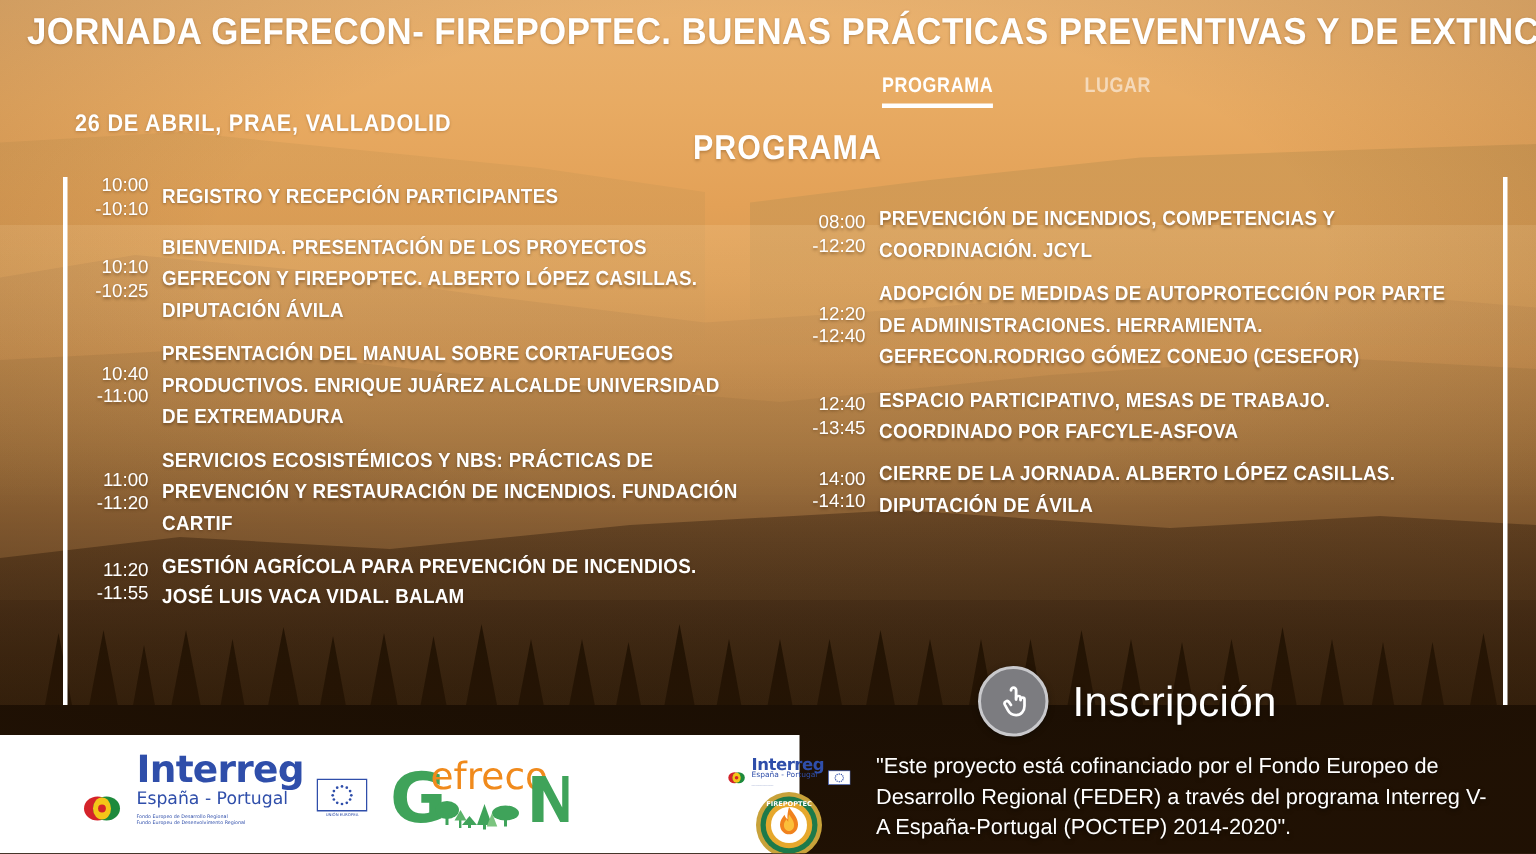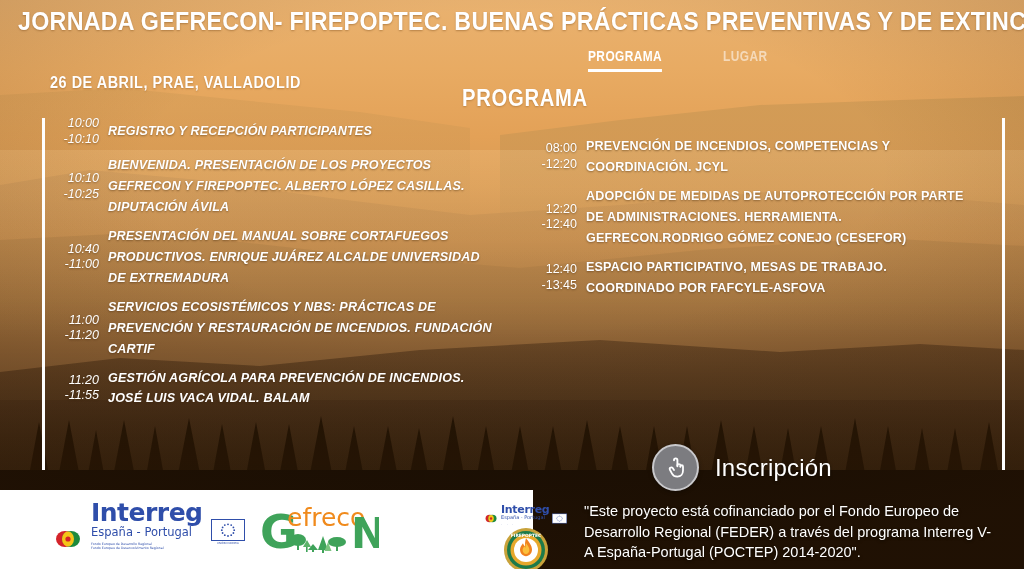--- a/index.html
+++ b/index.html
@@ -104,21 +104,21 @@
   
   .vrule {
     position:absolute; top:118px; width:3px; height:352px;
     background:#ffffff;
   }
   .vrule-left  { left:42px; }
   .vrule-right { left:1002px; }
 
   
   .col { position:absolute; }
-  .col-left  { left:52px;  top:116px; width:478px;font-style:italic; }
+  .col-left  { left:52px;  top:116px; width:478px; }
   .col-right { left:528px; top:136px; width:472px; }
 
   .agenda-row {
     display:flex;
     align-items:center;
     margin-bottom:8px;
   }
   .agenda-time {
     flex:0 0 auto;
     color:#ffffff;
@@ -151,21 +151,21 @@
     cursor:pointer;
   }
   .insc-circle {
     width:47px; height:47px; border-radius:50%;
     background:#7c7c80;
     border:2px solid #c9c9cc;
     display:flex; align-items:center; justify-content:center;
     box-shadow:0 1px 4px rgba(0,0,0,0.35);
   }
   .insc-label {
-    color:#ffffff; font-size:24px; font-weight:normal;
+    color:#ffffff; font-size:28px; font-weight:normal;
     letter-spacing:0.2px;
     text-shadow:0 1px 3px rgba(0,0,0,0.5);
     white-space:nowrap;
   }
 
   .disclaimer {
     position:absolute; left:584px; top:501px; width:412px;
     color:#ffffff;
     font-size:14.5px;
     line-height:1.42;
@@ -329,20 +329,25 @@
     </div>
     <div class="agenda-row">
       <div class="agenda-time">12:20
 -12:40</div>
       <div class="agenda-desc">ADOPCIÓN DE MEDIDAS DE AUTOPROTECCIÓN POR PARTE DE ADMINISTRACIONES. HERRAMIENTA. GEFRECON.RODRIGO GÓMEZ CONEJO (CESEFOR)</div>
     </div>
     <div class="agenda-row">
       <div class="agenda-time">12:40
 -13:45</div>
       <div class="agenda-desc">ESPACIO PARTICIPATIVO, MESAS DE TRABAJO. COORDINADO POR FAFCYLE-ASFOVA</div>
+    </div>
+    <div class="agenda-row">
+      <div class="agenda-time">14:00
+-14:10</div>
+      <div class="agenda-desc">CIERRE DE LA JORNADA.  ALBERTO LÓPEZ CASILLAS. DIPUTACIÓN DE ÁVILA</div>
     </div>
   </div>
 
   <div class="inscripcion">
     <div class="insc-circle">
       <svg width="24" height="24" viewBox="0 0 24 24" fill="none">
         <path d="M10 4.2c0-1 .8-1.8 1.7-1.8s1.7.8 1.7 1.8v6.1" stroke="#ffffff" stroke-width="1.9" stroke-linecap="round"></path>
         <path d="M13.4 9.4c0-.8.7-1.4 1.5-1.4s1.5.6 1.5 1.4v1.4" stroke="#ffffff" stroke-width="1.7" stroke-linecap="round"></path>
         <path d="M16.4 10.4c0-.8.6-1.3 1.3-1.3s1.3.5 1.3 1.3v4.2c0 3.3-2.2 6.1-5.6 6.1-2.5 0-4.3-1-5.4-3.1l-2.1-3.9c-.4-.8-.1-1.7.7-2.1.7-.4 1.6-.2 2.1.5l1.3 1.9" stroke="#ffffff" stroke-width="1.8" stroke-linejoin="round" stroke-linecap="round" fill="none"></path>
       </svg>

